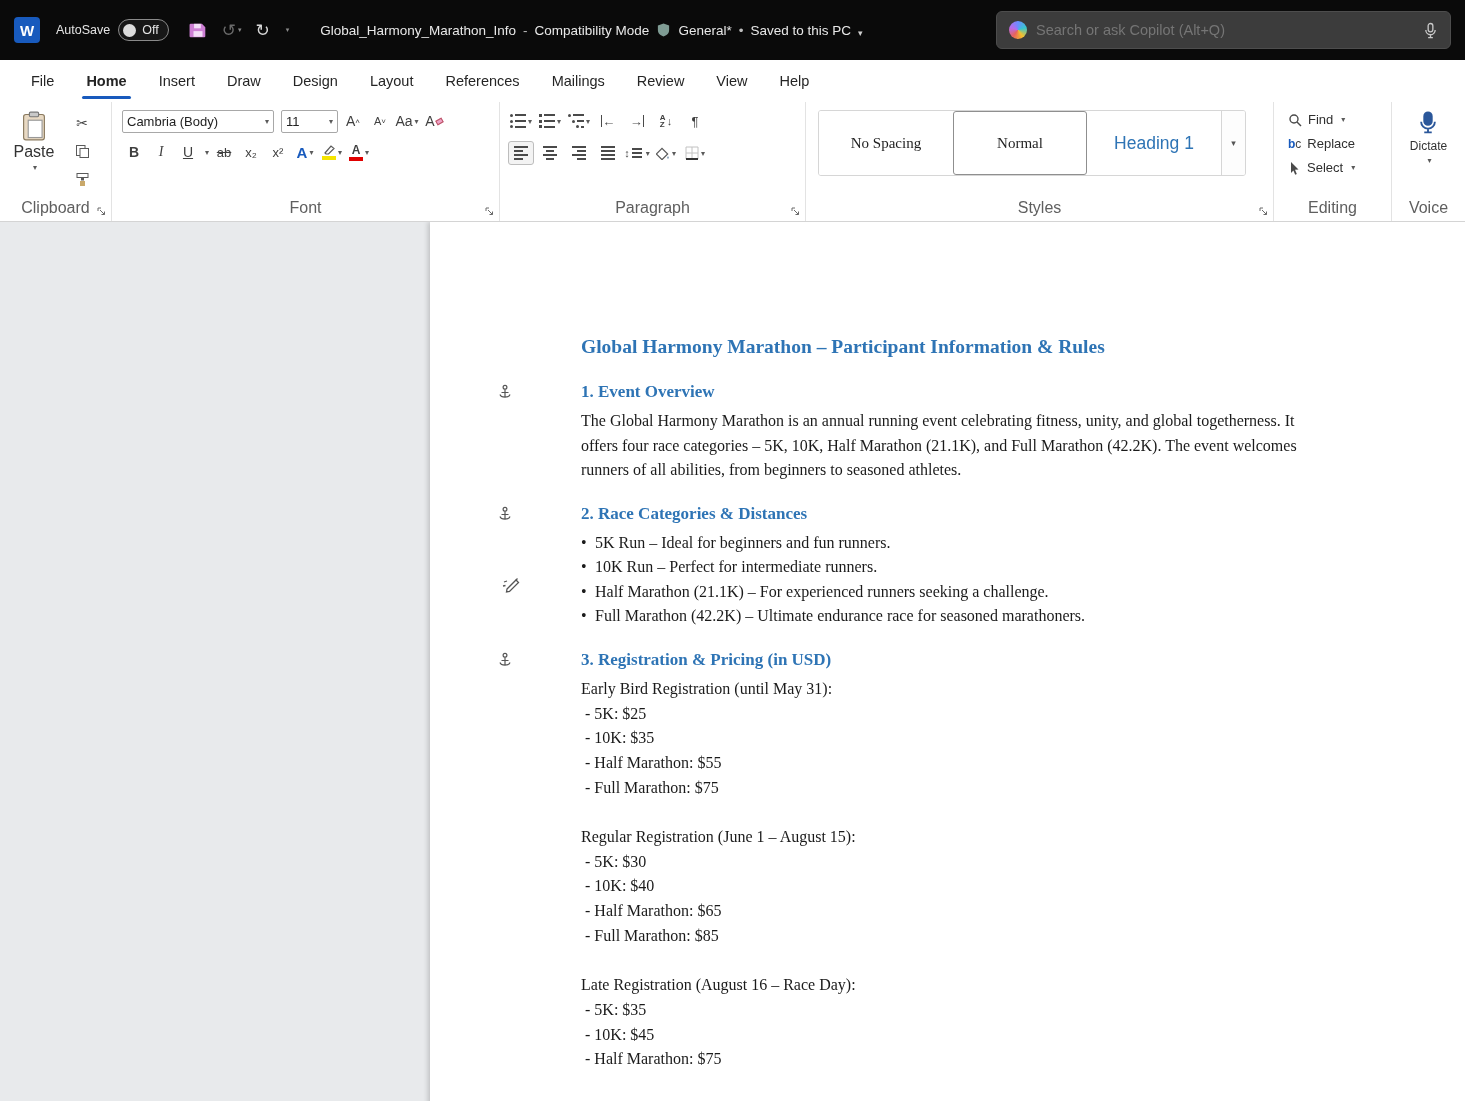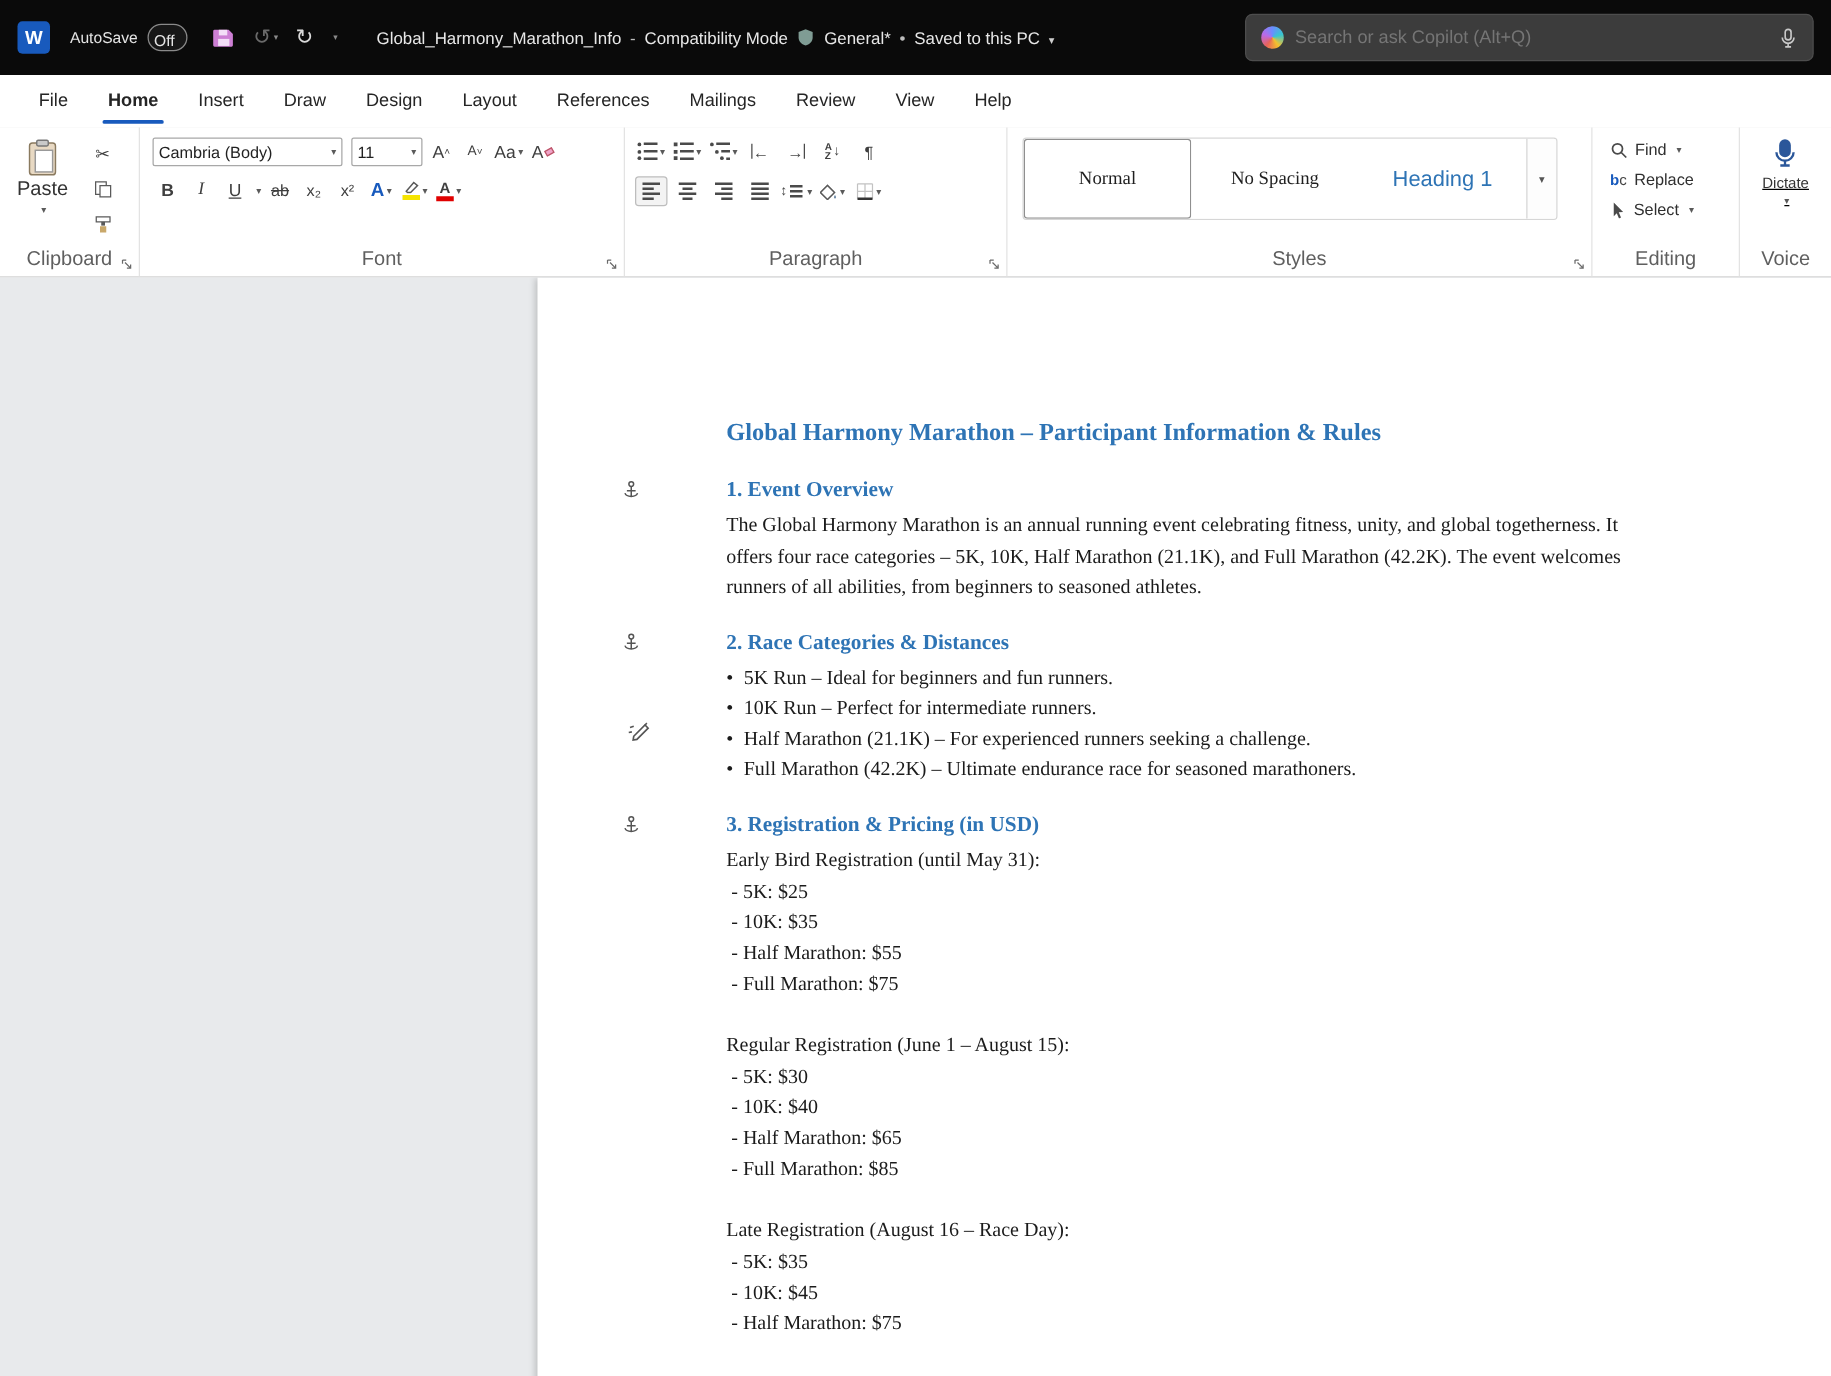--- a/index.html
+++ b/index.html
@@ -6,21 +6,21 @@
   html,body { width:1465px; height:1101px; overflow:hidden; background:#e8e8e8;
     font-family:"Liberation Sans","DejaVu Sans",sans-serif; }
   .app { position:relative; width:1465px; height:1101px; }
 
   
   .titlebar { height:60px; background:#0a0a0a; display:flex; align-items:center; color:#e8e8e8; padding:0 14px; }
   .word-logo { width:26px; height:26px; border-radius:4px; background:#185abd; color:#fff; font-weight:bold;
     font-size:15px; display:flex; align-items:center; justify-content:center; margin-right:16px; }
   .tb-text { font-size:12.5px; color:#e4e4e4; }
   .autosave-toggle { display:flex; align-items:center; gap:6px; border:1px solid #8a8a8a; border-radius:11px;
-    height:22px; padding:0 9px 0 4px; margin:0 14px 0 8px; background:#171717; cursor:pointer;flex-direction:column; }
+    height:22px; padding:0 9px 0 4px; margin:0 14px 0 8px; background:#171717; cursor:pointer; }
   .autosave-toggle .knob { width:13px; height:13px; border-radius:50%; background:#dcdcdc; }
   .qat { color:#d9d9d9; font-size:17px; margin:0 7px; cursor:pointer; display:inline-flex; align-items:center; }
   .qat.disabled { color:#6a6a6a; }
   .qat .mini { font-size:7px; color:#8a8a8a; margin-left:2px; }
   .save-ico { margin:0 8px 0 6px; cursor:pointer; display:inline-flex; }
   .tb-center { display:flex; align-items:flex-end; gap:7px; margin-left:24px; font-size:13.5px; white-space:nowrap; }
   .tb-center .dim { color:#bdbdbd; }
   .tb-chev { font-size:9px; color:#cfcfcf; }
   .searchbox { margin-left:auto; width:455px; height:38px; background:#3c3c3c; border:1px solid #4d4d4d;
     border-radius:6px; display:flex; align-items:center; padding:0 12px; gap:9px; cursor:text; }
@@ -433,22 +433,22 @@
       <span class="launcher">
         <svg width="9" height="9" viewBox="0 0 9 9" stroke="#6a6a6a" fill="none">
             <path d="M1 1 H4 M1 1 V4 M3 3 L7.5 7.5 M7.5 4.5 V7.5 H4.5"></path>
           </svg>
       </span>
     </div>
 
     <div class="group g-styles">
       <div class="g-content">
         <div class="gallery">
+          <div class="style-card serifcard">No Spacing</div>
           <div class="style-card serifcard selected">Normal</div>
-          <div class="style-card serifcard">No Spacing</div>
           <div class="style-card h1">Heading 1</div>
           <div class="styles-more">▾</div>
         </div>
       </div>
       <span class="g-label">Styles</span>
       <span class="launcher">
         <svg width="9" height="9" viewBox="0 0 9 9" stroke="#6a6a6a" fill="none">
             <path d="M1 1 H4 M1 1 V4 M3 3 L7.5 7.5 M7.5 4.5 V7.5 H4.5"></path>
           </svg>
       </span>
@@ -474,21 +474,21 @@
             </svg>
           <span>Select</span>
           <span class="dd">▾</span>
         </div>
       </div>
       <span class="g-label">Editing</span>
     </div>
 
     <div class="group g-voice">
       <div class="g-content">
-        <span style="display:flex;flex-direction:column;align-items:center;gap:3px;cursor:pointer;text-decoration:underline;">
+        <span style="display:flex;flex-direction:column;align-items:center;gap:3px;cursor:pointer;">
           <svg width="20" height="26" viewBox="0 0 16 20" fill="none" stroke="#2b579a" stroke-width="1.5">
               <rect x="5" y="1.5" width="6" height="10" rx="3" fill="#2b579a"></rect>
               <path d="M2.5 9 a5.5 5.5 0 0 0 11 0 M8 14.5 V17 M5 17.5 h6"></path>
             </svg>
           <span class="dictate-label">Dictate</span>
           <span class="dd">▾</span>
         </span>
       </div>
       <span class="g-label">Voice</span>
     </div>

